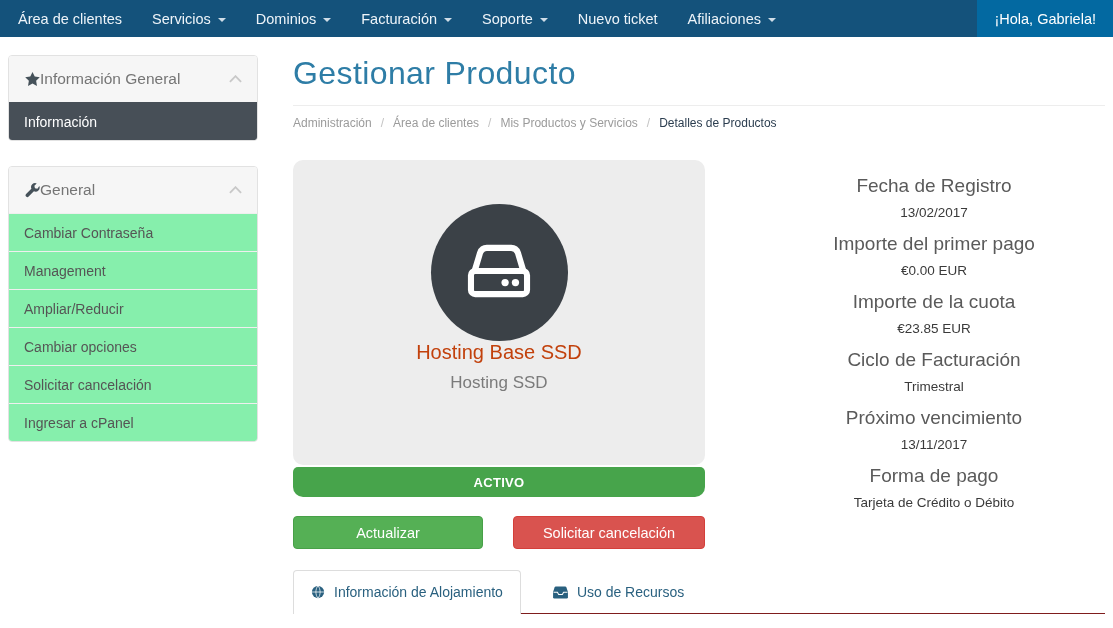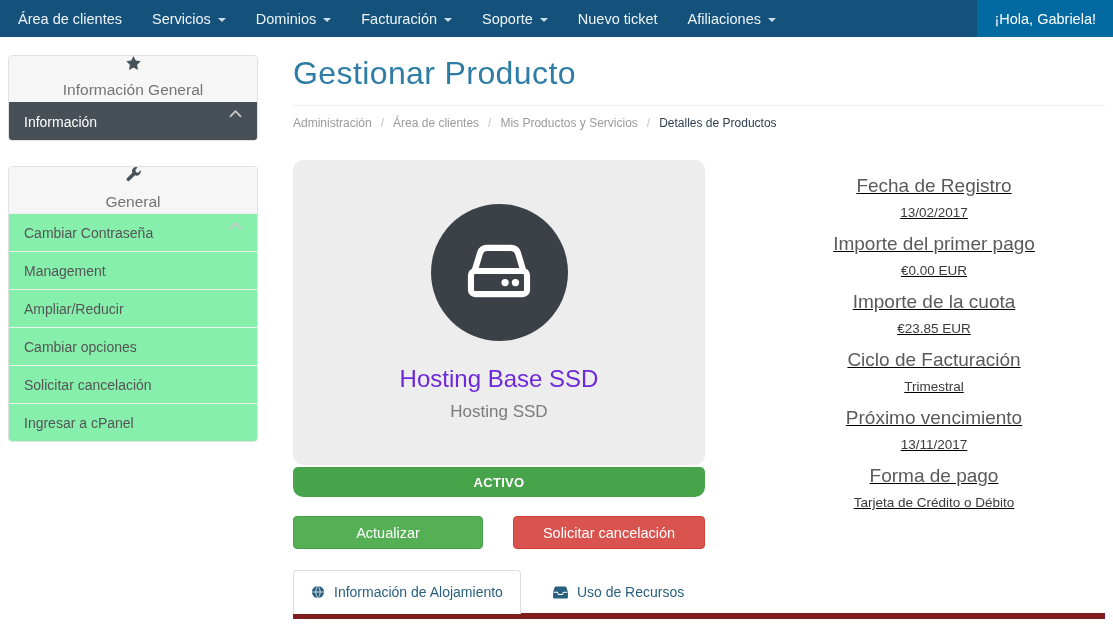--- a/index.html
+++ b/index.html
@@ -29,21 +29,21 @@
   }
 
   
   .sidebar { position:absolute; left:8px; top:55px; width:250px; }
   .panel {
     border:1px solid #e2e2e2; border-radius:4px; margin-bottom:25px;
     overflow:hidden; background:#fff;
   }
   .panel-header {
     background:#f6f6f6; height:46px; display:flex; align-items:center;
-    gap:11px; padding:0 15px; color:#757575; font-size:15.5px;flex-direction:column;
+    padding:0 15px; color:#757575; font-size:15.5px;
   }
   .hdr-icon { color:#46525a; display:flex; width:16px; justify-content:center; }
   .chevron-up { margin-left:auto; color:#c8c8c8; display:flex; }
   .menu-item {
     height:38px; display:flex; align-items:center; padding:0 15px;
     font-size:14px; color:#555; border-top:1px solid #efefef;
     background:#86efac; cursor:pointer;
   }
   .menu-item.active { background:#474f57; color:#fff; border-top-color:#474f57; }
 
@@ -61,44 +61,44 @@
   
   .product-card { position:absolute; left:0; top:105px; width:412px; }
   .card-body {
     background:#ededed; border-radius:10px; height:305px;
     display:flex; flex-direction:column; align-items:center;
   }
   .icon-circle {
     margin-top:44px; width:137px; height:137px; border-radius:50%;
     background:#3b4147; display:flex; align-items:center; justify-content:center;
   }
-  .product-name { margin-top:24px; font-size:24px; color:#6d28d9; }
+  .product-name { font-size:20px; color:#c2410c; }
   .product-group { margin-top:9px; font-size:17px; color:#7b7b7b; }
   .card-status {
     margin-top:2px; background:#47a44b; height:30px;
     border-radius:5px 5px 10px 10px; display:flex; align-items:center;
     justify-content:center; color:#fff; font-size:13px; font-weight:bold;
     letter-spacing:.3px;
   }
   .btn {
     position:absolute; top:461px; height:33px; border-radius:4px; color:#fff;
     font-size:14.5px; display:flex; align-items:center; justify-content:center;
     cursor:pointer;
   }
   .btn-update { left:0; width:190px; background:#55b055; border:1px solid #48a048;text-align:center; }
   .btn-cancel { left:220px; width:192px; background:#d9534f; border:1px solid #d43f3a; }
 
   
-  .details { position:absolute; left:470px; top:108px; right:0; text-align:center;text-decoration:underline; }
+  .details { position:absolute; left:470px; top:108px; right:0; text-align:center; }
   .detail-label { font-size:19px; color:#5a5a5a; margin-top:12px; line-height:22px; }
   .detail-value { font-size:13.5px; color:#3a3a3a; margin-top:8px; line-height:16px; }
 
   
   .tabs { position:absolute; left:0; top:515px; width:100%; }
-  .tab-bar { display:flex; align-items:flex-end; border-bottom:6px solid #7f1d1d; }
+  .tab-bar { display:flex; align-items:flex-end; border-bottom:1px solid #7f1d1d; }
   .tab {
     display:flex; align-items:center; gap:9px; padding:13px 17px;
     font-size:14px; color:#29607f; cursor:pointer; white-space:nowrap;
   }
   .tab.active {
     background:#fff; border:1px solid #ddd; border-bottom:none;
     border-radius:4px 4px 0 0; margin-bottom:-1px; padding-bottom:14px;
   }
   .tab + .tab { margin-left:15px; }
   .tab-icon { display:flex; }

